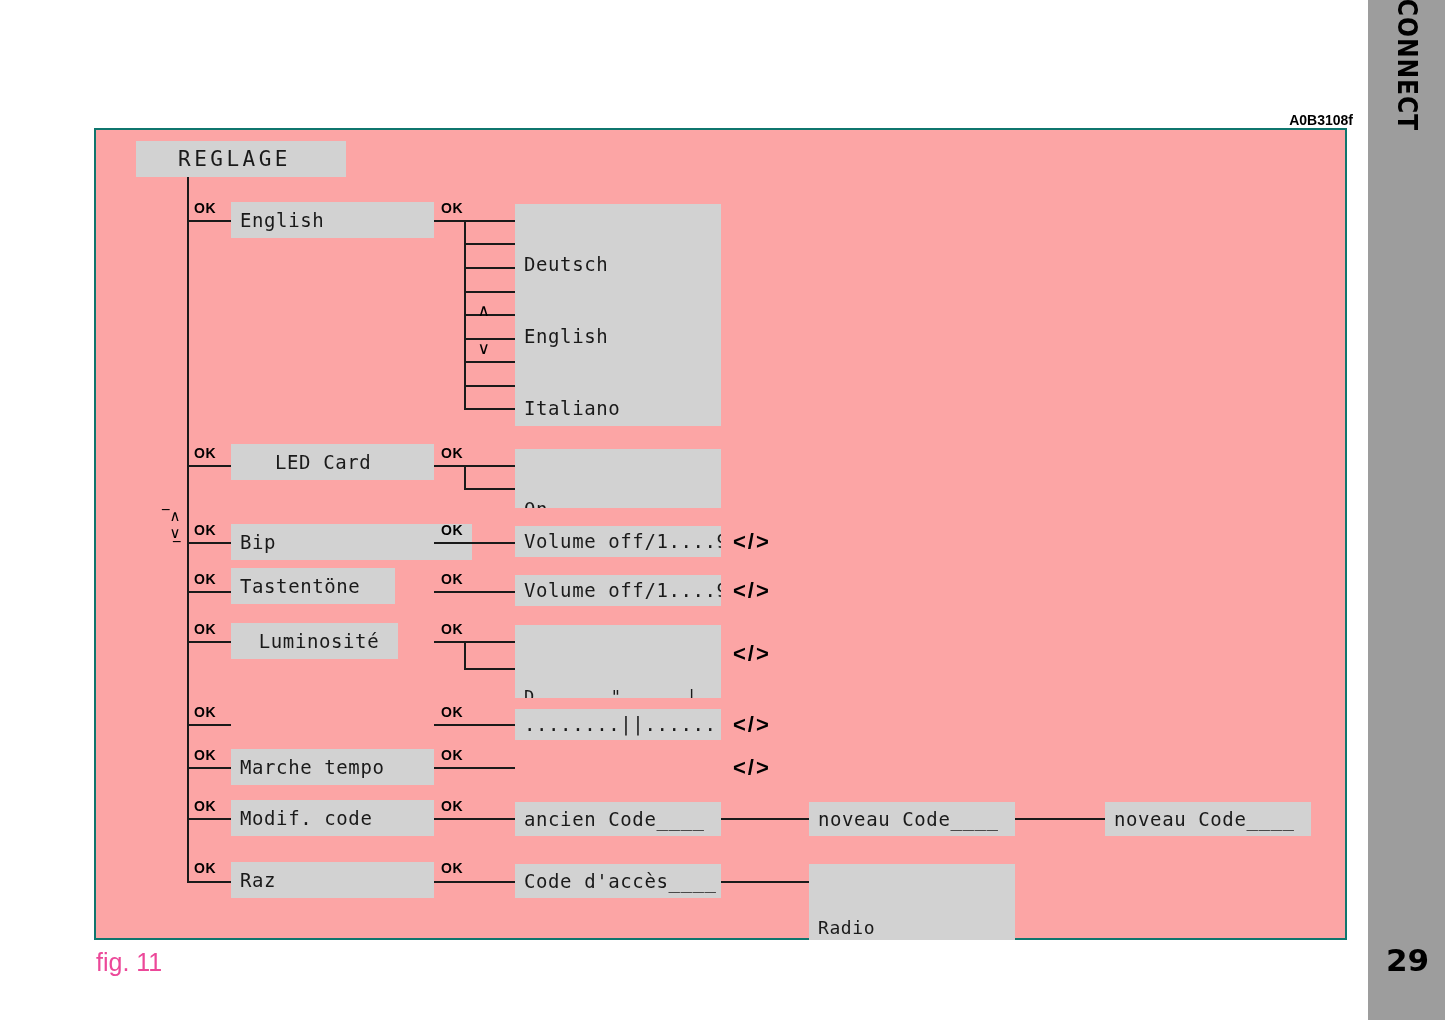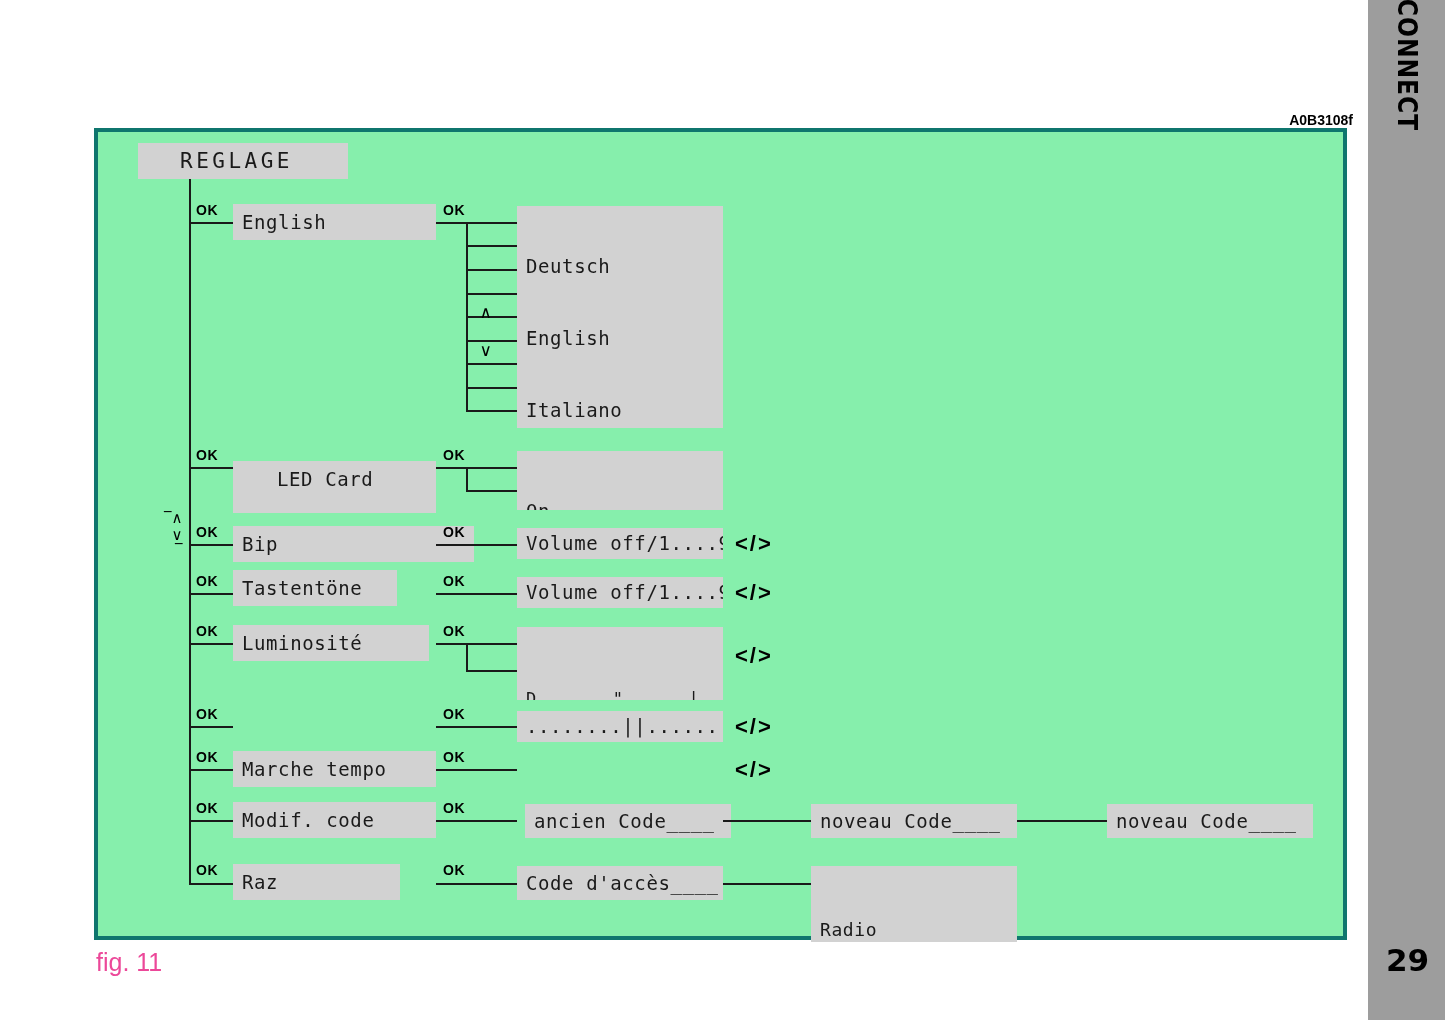--- a/index.html
+++ b/index.html
@@ -59,23 +59,23 @@
     color: #000;
   }
 
   
   #figure-frame {
     position: absolute;
     left: 94px;
     top: 128px;
     width: 1253px;
     height: 812px;
-    border: 4px solid #0f766e;
+    border: 2px solid #0f766e;
     box-sizing: border-box;
-    background: #86efac;
+    background: #fca5a5;
   }
 
   #fig-caption {
     position: absolute;
     left: 96px;
     top: 948px;
     font-family: "Liberation Sans", sans-serif;
     font-size: 25px;
     color: #ec4899;
   }
@@ -197,21 +197,21 @@
     <div class="hline" style="left:368px; top:255px; width:51px;"></div>
     <div class="hline" style="left:368px; top:278px; width:51px;"></div>
 
     <div class="updown" style="left:349px; top:152px; width:16px;">
       <span>∧</span><br>
       <span>∨</span>
     </div>
 
     <div class="ok" style="left:98px; top:315px;">OK</div>
     <div class="hline" style="left:91px; top:335px; width:44px;"></div>
-    <div class="box" style="left:135px; top:329px; width:203px; height:52px; line-height:36px;padding-left:44px;">LED Card</div>
+    <div class="box" style="left:135px; top:314px; width:203px; height:36px; line-height:36px;padding-left:44px;">LED Card</div>
 
     <div class="hline" style="left:338px; top:335px; width:46px;"></div>
     <div class="ok" style="left:345px; top:315px;">OK</div>
 
     <div class="box multi" style="left:419px; top:319px; width:206px; height:59px;">
       <div style="height:24px;">On</div>
       
     </div>
 
     <div class="vline" style="left:368px; top:335px; height:25px;"></div>
@@ -231,21 +231,21 @@
     <div class="hline" style="left:91px; top:461px; width:44px;"></div>
     <div class="box" style="left:135px; top:438px; width:164px; height:36px; line-height:36px;">Tastentöne</div>
 
     <div class="hline" style="left:338px; top:461px; width:81px;"></div>
     <div class="ok" style="left:345px; top:441px;">OK</div>
     <div class="box" style="left:419px; top:445px; width:206px; height:31px; line-height:31px;">Volume off/1....9</div>
     <div class="lrarrows" style="left:637px; top:448px;">&lt;/&gt;</div>
 
     <div class="ok" style="left:98px; top:491px;">OK</div>
     <div class="hline" style="left:91px; top:511px; width:44px;"></div>
-    <div class="box" style="left:135px; top:493px; width:196px; height:36px; line-height:36px;">Luminosité</div>
+    <div class="box" style="left:135px; top:493px; width:167px; height:36px; line-height:36px;text-align:center;">Luminosité</div>
 
     <div class="hline" style="left:338px; top:511px; width:46px;"></div>
     <div class="ok" style="left:345px; top:491px;">OK</div>
 
     <div class="box multi" style="left:419px; top:495px; width:206px; height:73px; font-size:17px; line-height:28px; padding-top:2px;">
       <div style="height:28px;">D......."......|</div>
       
     </div>
     <div class="lrarrows" style="left:637px; top:511px;">&lt;/&gt;</div>
 
@@ -268,31 +268,31 @@
     <div class="hline" style="left:338px; top:637px; width:81px;"></div>
     <div class="ok" style="left:345px; top:617px;">OK</div>
     <div class="lrarrows" style="left:637px; top:625px;">&lt;/&gt;</div>
 
     <div class="ok" style="left:98px; top:668px;">OK</div>
     <div class="hline" style="left:91px; top:688px; width:44px;"></div>
     <div class="box" style="left:135px; top:670px; width:203px; height:36px; line-height:36px;">Modif. code</div>
 
     <div class="hline" style="left:338px; top:688px; width:81px;"></div>
     <div class="ok" style="left:345px; top:668px;">OK</div>
-    <div class="box" style="left:419px; top:672px; width:206px; height:34px; line-height:34px;margin-left:8px;">ancien Code____</div>
+    <div class="box" style="left:419px; top:672px; width:206px; height:34px; line-height:34px;">ancien Code____</div>
 
     <div class="hline" style="left:625px; top:688px; width:88px;"></div>
     <div class="box" style="left:713px; top:672px; width:206px; height:34px; line-height:34px;">noveau Code____</div>
 
     <div class="hline" style="left:919px; top:688px; width:90px;"></div>
     <div class="box" style="left:1009px; top:672px; width:206px; height:34px; line-height:34px;">noveau Code____</div>
 
     <div class="ok" style="left:98px; top:730px;">OK</div>
     <div class="hline" style="left:91px; top:751px; width:44px;"></div>
-    <div class="box" style="left:135px; top:732px; width:167px; height:36px; line-height:36px;">Raz</div>
+    <div class="box" style="left:135px; top:732px; width:203px; height:36px; line-height:36px;">Raz</div>
 
     <div class="hline" style="left:338px; top:751px; width:81px;"></div>
     <div class="ok" style="left:345px; top:730px;">OK</div>
     <div class="box" style="left:419px; top:734px; width:206px; height:34px; line-height:34px;">Code d'accès____</div>
 
     <div class="hline" style="left:625px; top:751px; width:88px;"></div>
 
     <div class="box multi" style="left:713px; top:734px; width:206px; height:76px; font-size:18px; line-height:24px; padding-top:4px;">
       <div style="height:24px;">Radio</div>
       

